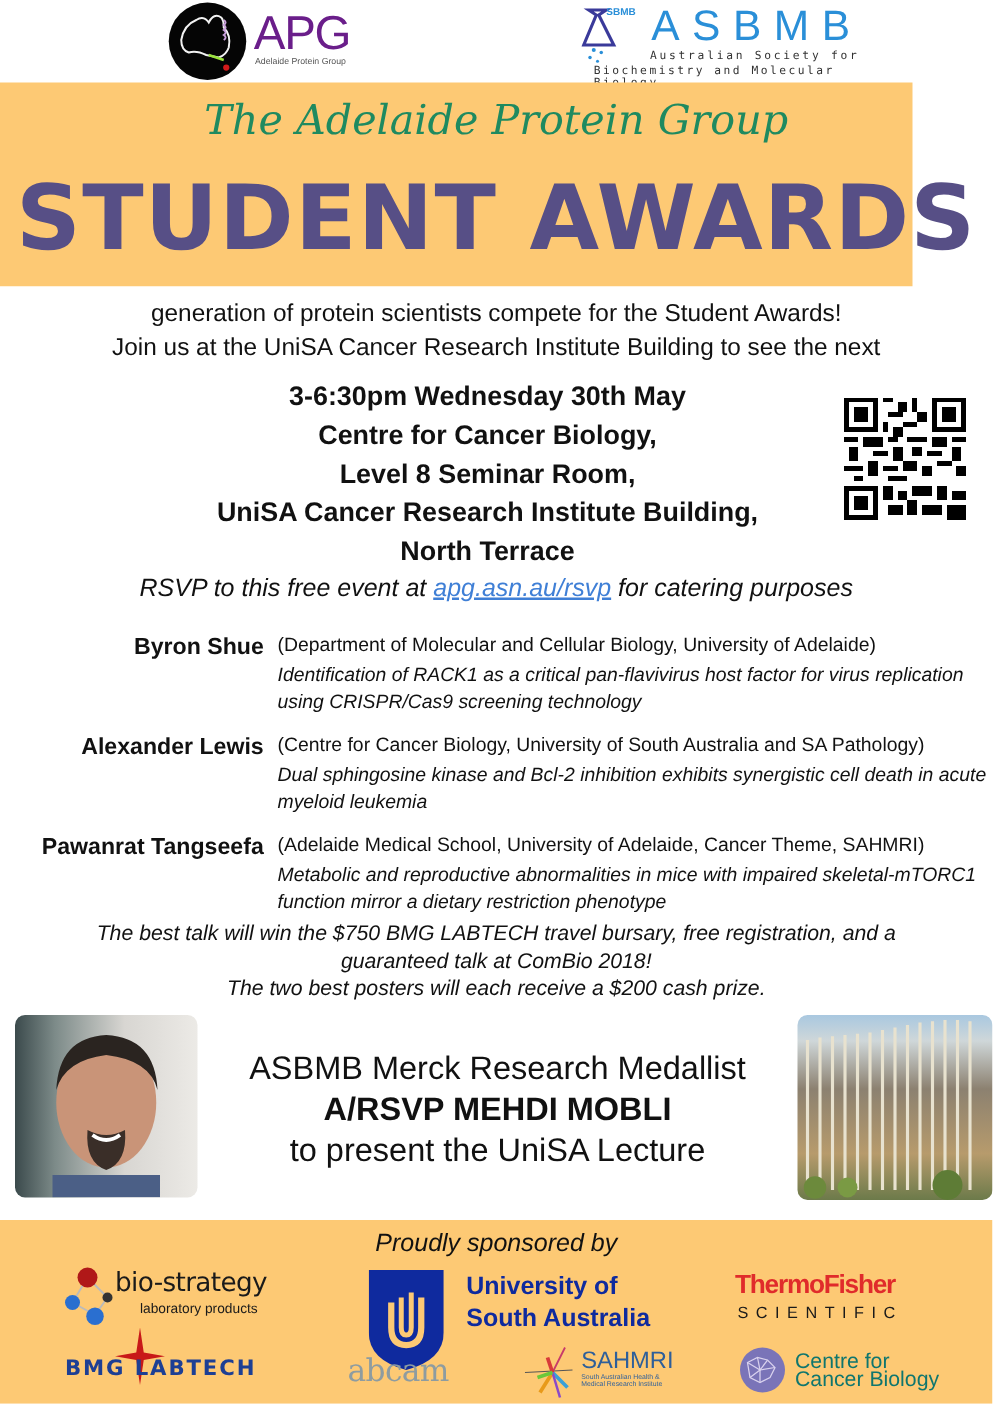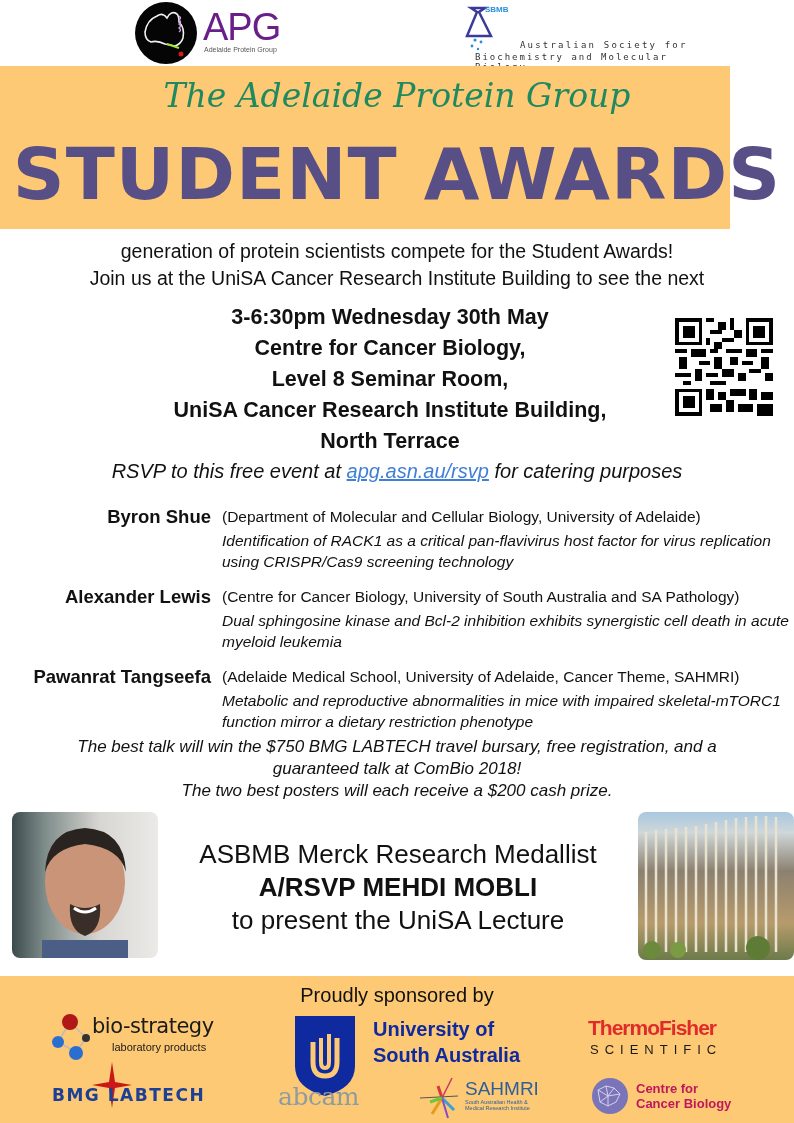--- a/index.html
+++ b/index.html
@@ -50,21 +50,21 @@
   .photo { position: absolute; border-radius: 8px; overflow: hidden; }
   .photo-speaker { left: 12px; top: 812px; width: 146px; height: 146px; background: linear-gradient(90deg, #3b4a4c 0%, #7d8b89 22%, #d8d6d2 60%, #eceae6 100%); }
   .photo-building { left: 638px; top: 812px; width: 156px; height: 148px; background: linear-gradient(180deg, #a9c8e0 0%, #cfd7d9 14%, #8c8170 40%, #b79b6c 75%, #6c7a4a 100%); }
   .lecture { position: absolute; left: 160px; top: 838px; width: 476px; text-align: center; color: #111; }
   .lecture-l1 { font-size: 26px; line-height: 33px; }
   .lecture-l2 { font-size: 26px; line-height: 33px; font-weight: bold; }
   .lecture-l3 { font-size: 26px; line-height: 33px; }
 
   
   #sponsor-band { position: absolute; left: 0; top: 976px; width: 794px; height: 147px; background: #FDC974; }
-  .sponsor-heading { position: absolute; left: 0; top: 8px; width: 794px; text-align: center; font-size: 20px; color: #111; }
+  .sponsor-heading { position: absolute; left: 0; top: 8px; width: 794px; text-align: center; font-style: italic; font-size: 20px; color: #111; }
 
   .biostrategy { position: absolute; left: 50px; top: 36px; width: 170px; height: 50px; }
   .bs-name { position: absolute; left: 42px; top: 2px; font-size: 21px; color: #1a1a1a; font-family: "DejaVu Sans", sans-serif; letter-spacing: -0.5px; }
   .bs-sub { position: absolute; left: 62px; top: 29px; font-size: 11px; color: #1a1a1a; }
 
   .bmg { position: absolute; left: 52px; top: 92px; width: 170px; height: 45px; }
   .bmg-text { position: absolute; left: 0; top: 17px; font-size: 17px; font-weight: bold; color: #1d3f94; letter-spacing: 1.5px; font-family: "DejaVu Sans", sans-serif; }
 
   .unisa { position: absolute; left: 295px; top: 40px; width: 250px; height: 85px; }
   .unisa-shield { position: absolute; left: 0; top: 0; width: 60px; height: 80px; }
@@ -75,21 +75,21 @@
   .sahmri { position: absolute; left: 418px; top: 98px; width: 130px; height: 48px; }
   .sahmri-text { position: absolute; left: 47px; top: 4px; font-size: 19px; color: #2e5f9a; }
   .sahmri-sub { position: absolute; left: 47px; top: 25px; font-size: 5.5px; line-height: 6px; color: #2e5f9a; }
 
   .thermo { position: absolute; left: 588px; top: 40px; width: 160px; height: 45px; }
   .thermo-name { position: absolute; left: 0; top: 0; font-size: 21px; font-weight: bold; color: #e02b2b; letter-spacing: -1px; }
   .thermo-sub { position: absolute; left: 2px; top: 26px; font-size: 13px; letter-spacing: 6px; color: #1a1a1a; }
 
   .ccb { position: absolute; left: 592px; top: 100px; width: 160px; height: 42px; }
   .ccb-circle { position: absolute; left: 0; top: 2px; width: 36px; height: 36px; border-radius: 50%; background: #7a74b8; }
-  .ccb-text { position: absolute; left: 44px; top: 5px; font-size: 13px; line-height: 15px; font-weight: bold; color: #be185d; }
+  .ccb-text { position: absolute; left: 44px; top: 5px; font-size: 17px; line-height: 15px; font-weight: normal; color: #0f766e; }
 </style>
 </head>
 <body>
 
 <div id="logos-top">
   <div class="apg-logo">
     <div class="apg-circle">
       <svg width="62" height="62" viewBox="0 0 62 62">
         <path d="M10 30 Q12 18 22 14 Q28 10 32 16 Q36 8 42 12 Q44 14 44 20 Q50 26 48 36 Q46 42 40 44 L30 42 Q22 38 16 40 Q10 38 10 30 Z" fill="none" stroke="#f2f2f2" stroke-width="1.6"></path>
         <path d="M44 14 q3 2 0 4 q3 2 0 4 q3 2 0 4 q3 2 0 4" fill="none" stroke="#c9a0dc" stroke-width="1.5"></path>
@@ -103,20 +103,21 @@
 
   <div class="asbmb-logo">
     <svg class="abs" style="left:2px;top:4px" width="40" height="46" viewBox="0 0 40 46">
       <path d="M6 2 L20 2 L14 6 L26 30 L2 30 L12 6 Z" fill="none" stroke="#3a3a9a" stroke-width="2.5"></path>
       <circle cx="10" cy="34" r="1.6" fill="#2a8fd8"></circle>
         <circle cx="16" cy="36" r="1.4" fill="#2a8fd8"></circle>
       <circle cx="7" cy="40" r="1.4" fill="#2a8fd8"></circle>
         <circle cx="13" cy="43" r="1.2" fill="#2a8fd8"></circle>
     </svg>
     <span class="asbmb-sbmb">SBMB</span>
+    <span class="asbmb-text">ASBMB</span>
     <span class="asbmb-sub1">Australian Society for</span>
     <span class="asbmb-sub2">Biochemistry and Molecular Biology</span>
   </div>
 </div>
 
 <div id="header-band">
   <div class="title-script">The Adelaide Protein Group</div>
   <div class="title-main">STUDENT AWARDS</div>
 </div>
 

